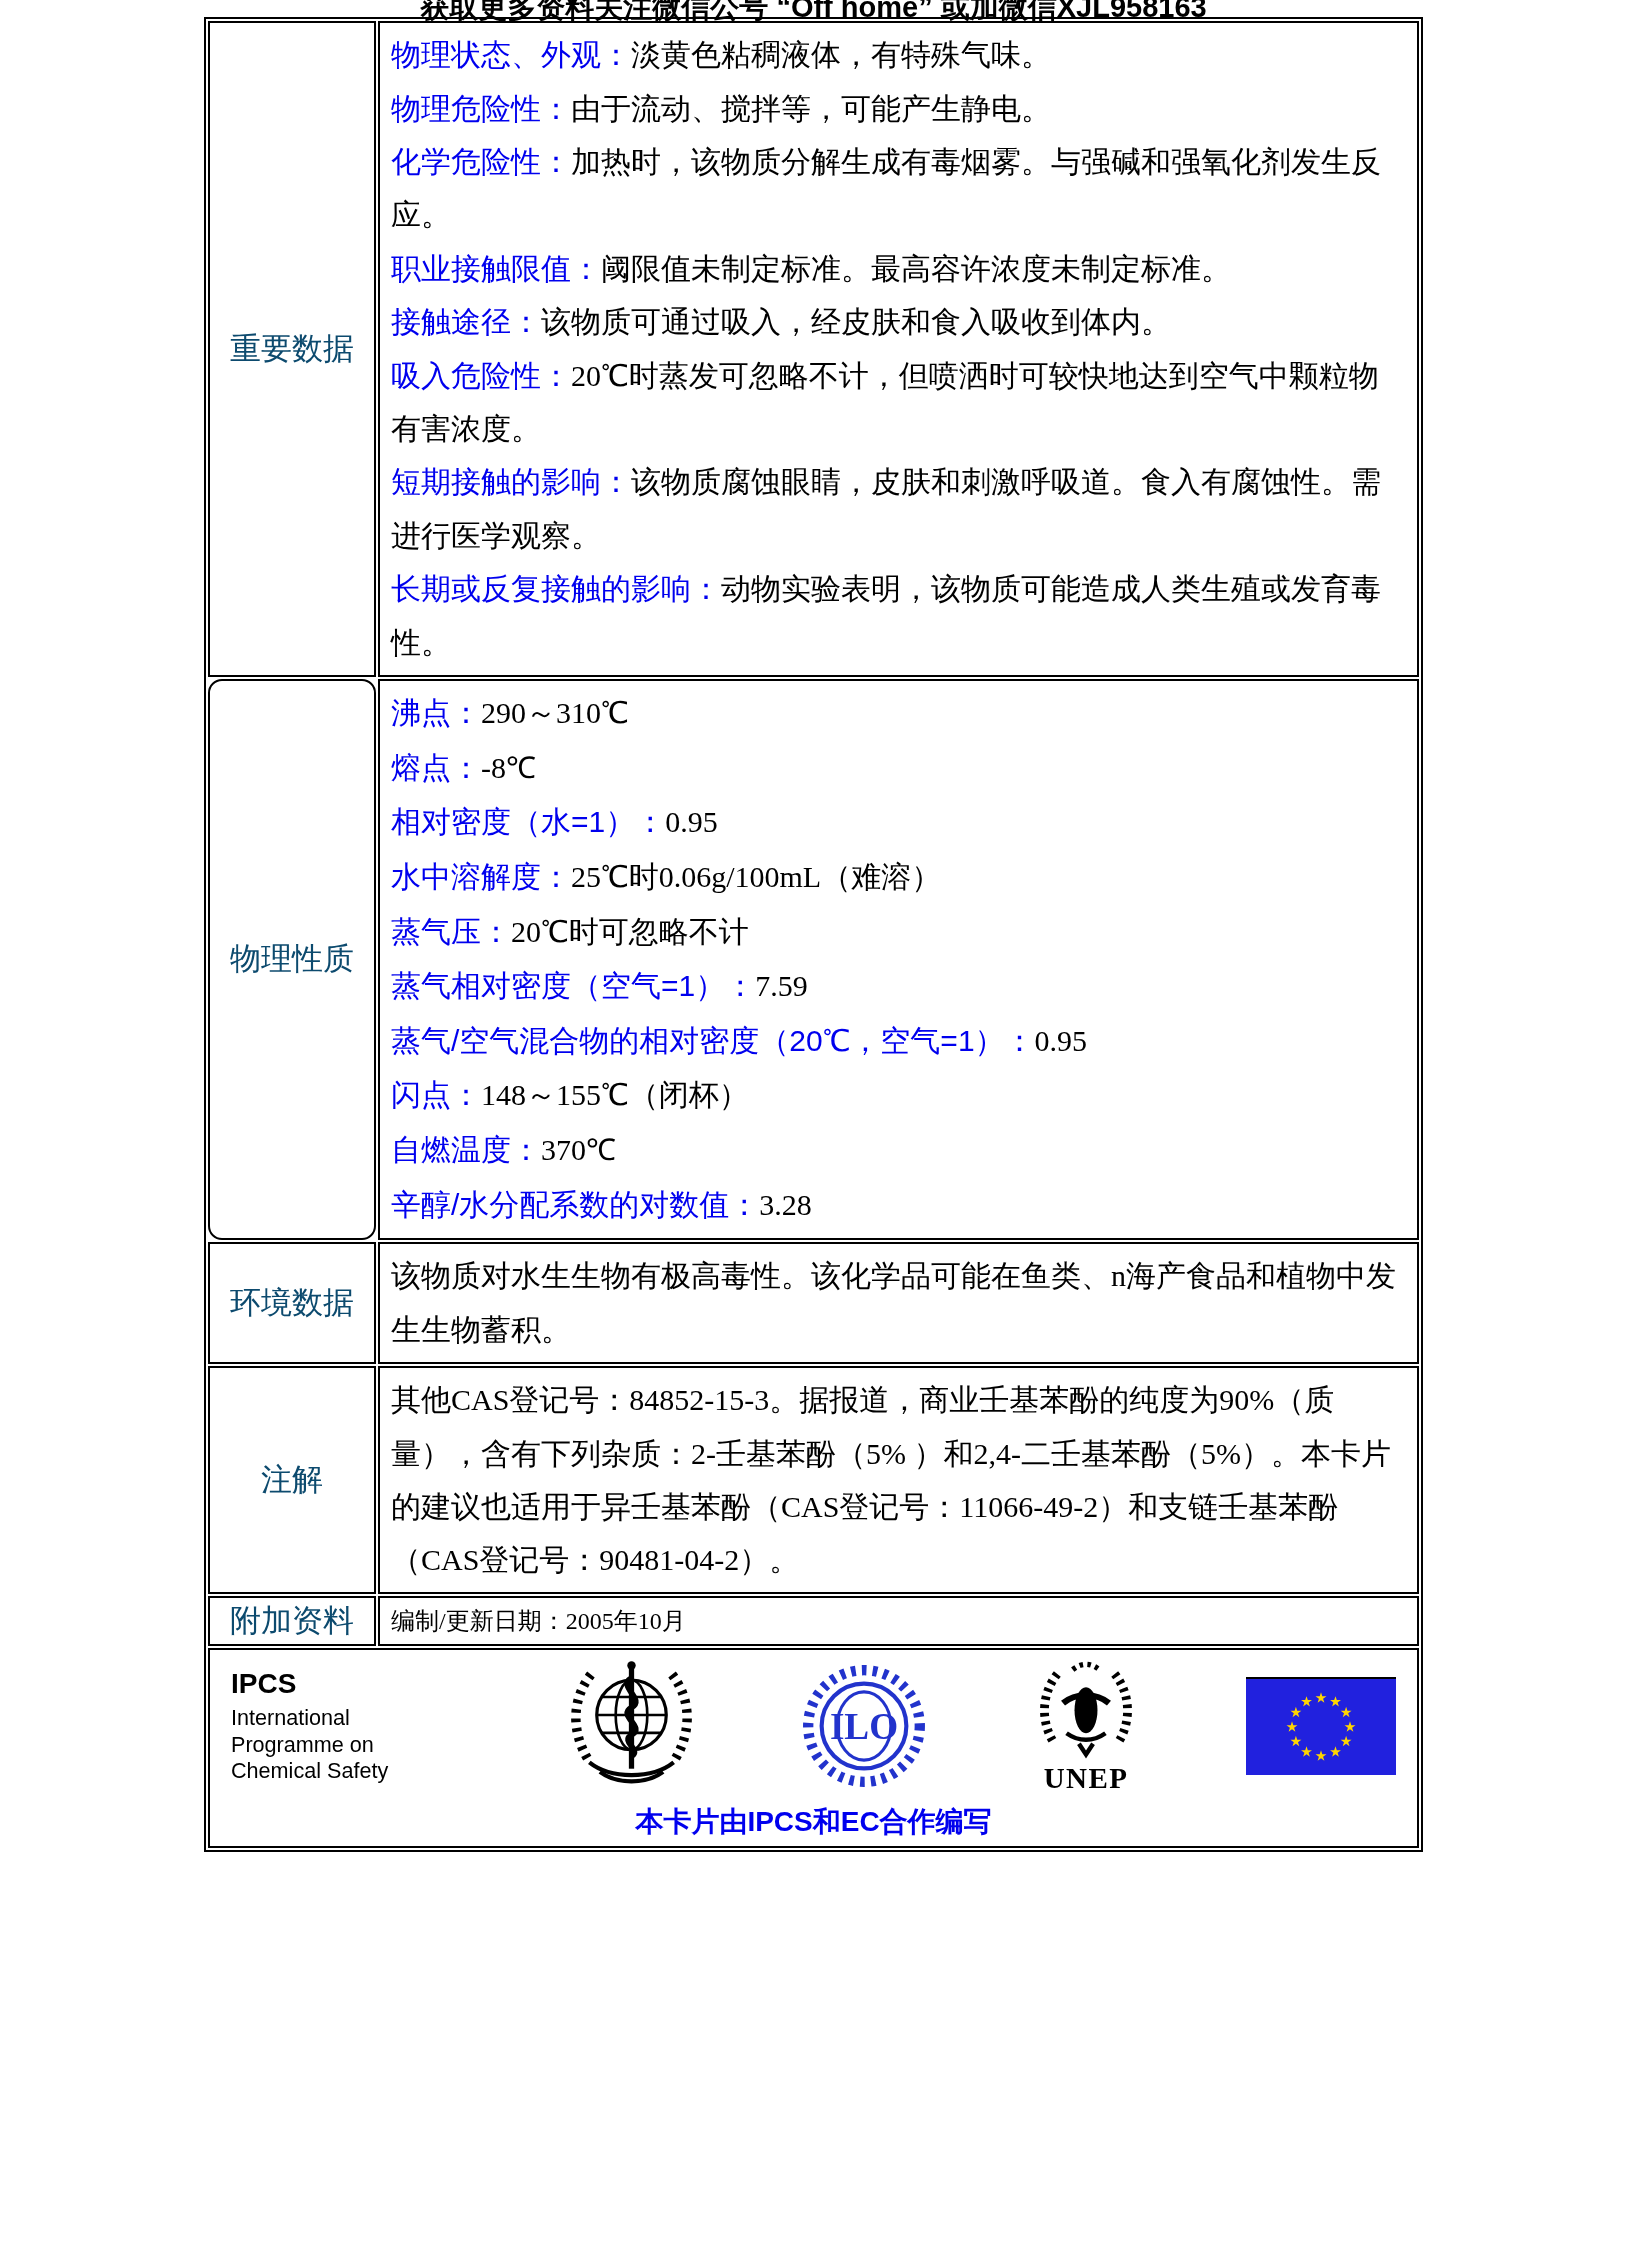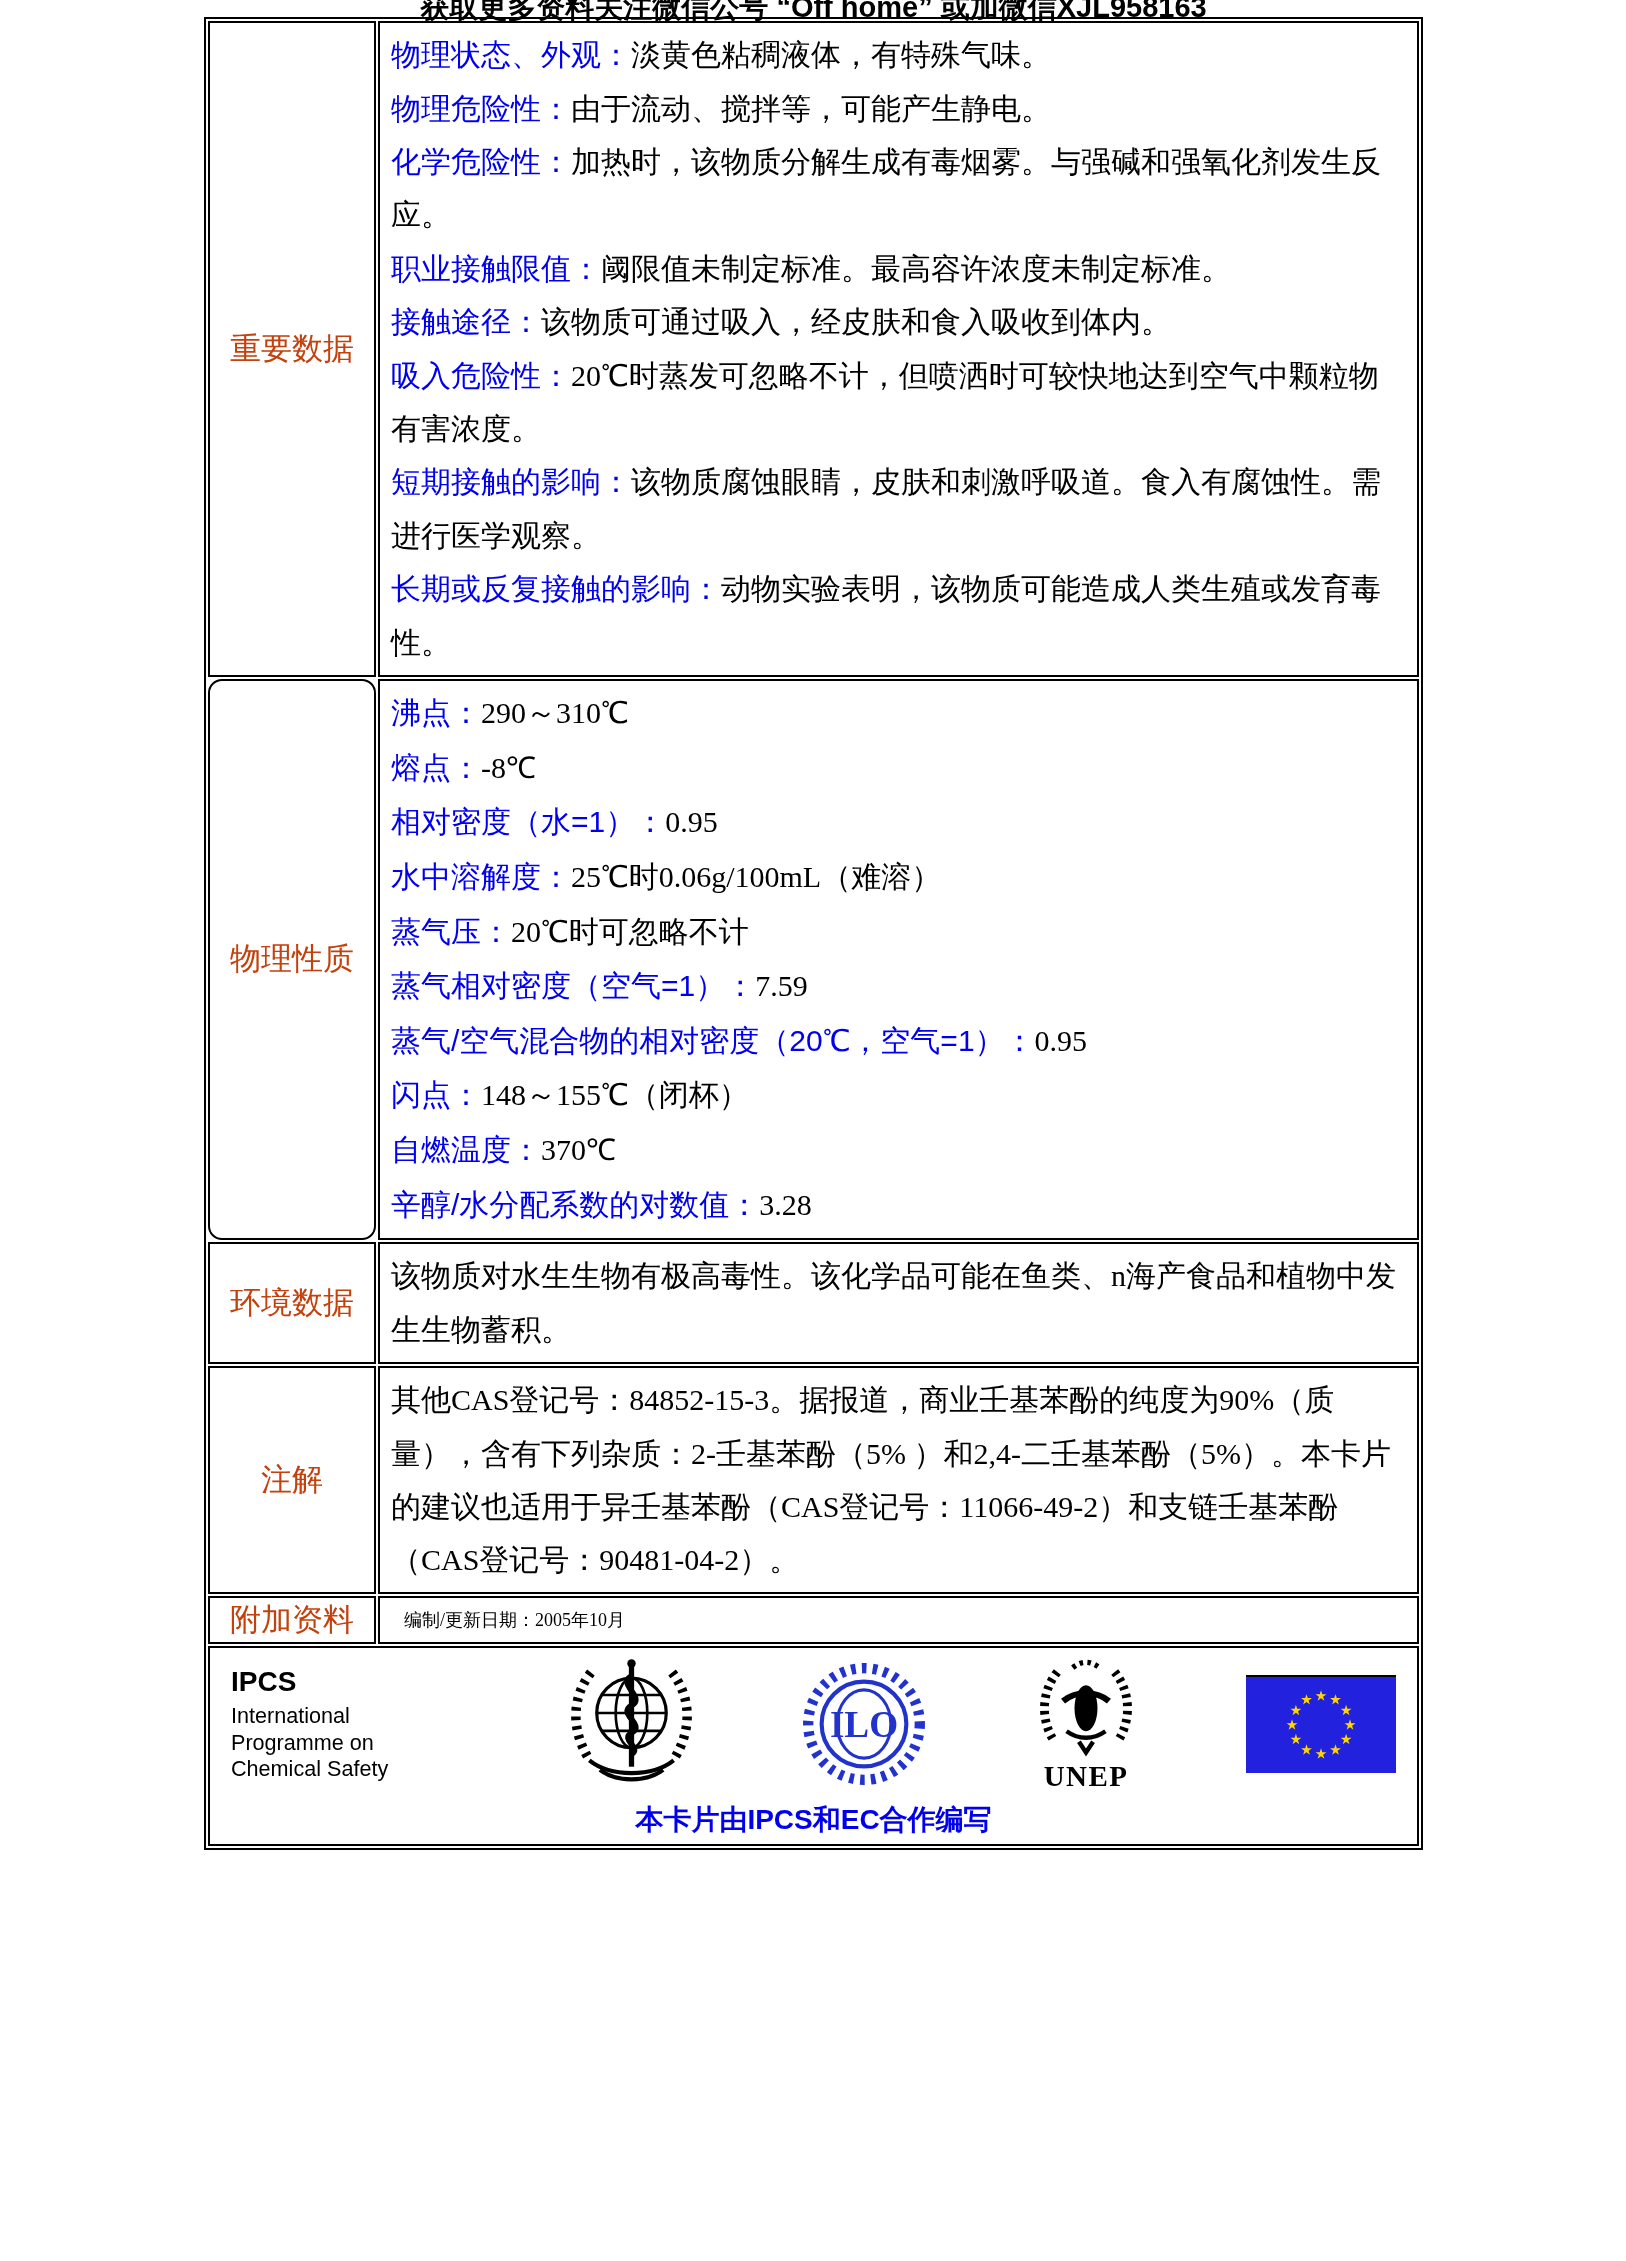--- a/index.html
+++ b/index.html
@@ -24,40 +24,40 @@
   table.card{
     width:1219px;margin:16.7px auto 0;
     border-collapse:separate;border-spacing:2.1px;
     border:2.1px solid #000;background:#fff;
     table-layout:fixed;
   }
   table.card td{border:2.1px solid #000;background:#fff;}
 
   td.row-label{
     width:162px;text-align:center;vertical-align:middle;
-    font-family:Liberation Mono, monospace;font-size:31px;color:#c2410c;
+    font-family:Liberation Mono, monospace;font-size:31px;color:#0c4a6e;
   }
   td.content{
     vertical-align:top;padding:5.6px 11px;
     font-size:30px;color:#000;
   }
   .content .item{display:block;}
   .important-content .item{line-height:1.78;}
   .physical-content .item{line-height:1.82;}
   .flabel{color:#0000EE;font-family:"Liberation Sans",sans-serif;}
   .fvalue{color:#000;font-family:"Liberation Serif",serif;}
   .plain-text{line-height:1.78;}
 
   td.header-cell{padding:14px 12.5px;vertical-align:middle;}
   .header-flex{display:flex;justify-content:space-between;align-items:baseline;font-size:29px;}
   .icsc-label{color:#0000EE;font-family:"Liberation Sans",sans-serif;}
   .icsc-value{color:#000;font-family:"Liberation Serif",serif;padding-left:9.8px;}
   .substance-name{color:#000;font-family:"Liberation Serif",serif;}
 
-  td.additional-content{padding:7px 24px;font-size:18px;vertical-align:middle;}
+  td.additional-content{padding:7px 11px;font-size:24px;vertical-align:middle;}
 
   
   td.logos-cell{padding:7px 21px 4.2px;vertical-align:middle;}
   .logos-flex{display:flex;align-items:center;justify-content:space-between;}
   .ipcs-block{font-family:"Liberation Sans",sans-serif;color:#000;width:230px;}
   .ipcs-h{font-size:28px;font-weight:bold;margin-bottom:4.2px;}
   .ipcs-line{font-size:21.6px;line-height:1.25;}
   .unep-block{text-align:center;}
   .unep-word{font-family:"Liberation Serif",serif;font-weight:bold;font-size:29px;letter-spacing:1.4px;margin-top:-5.6px;}
   .eu-flag-wrap{border-top:2.1px solid #000;}

